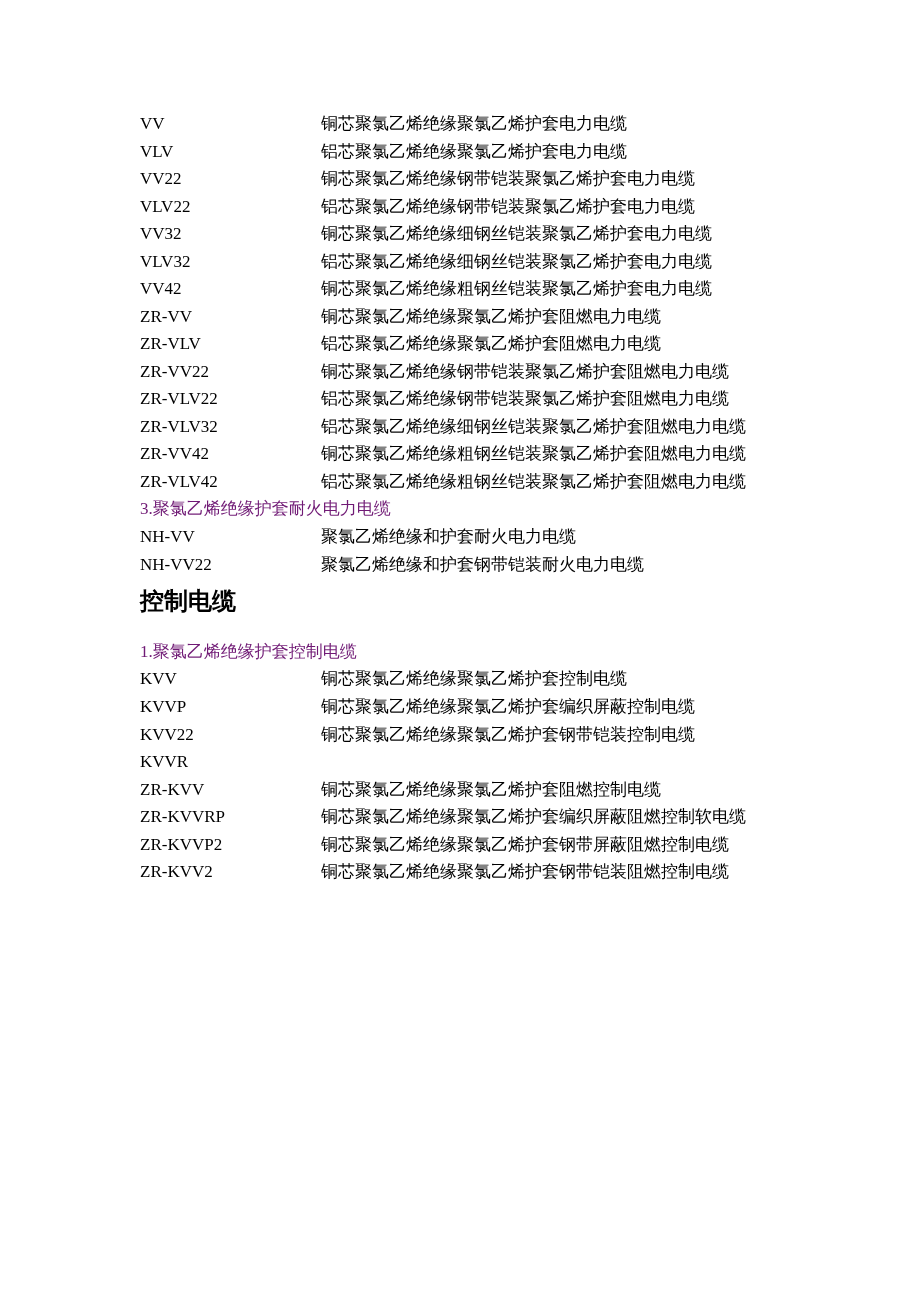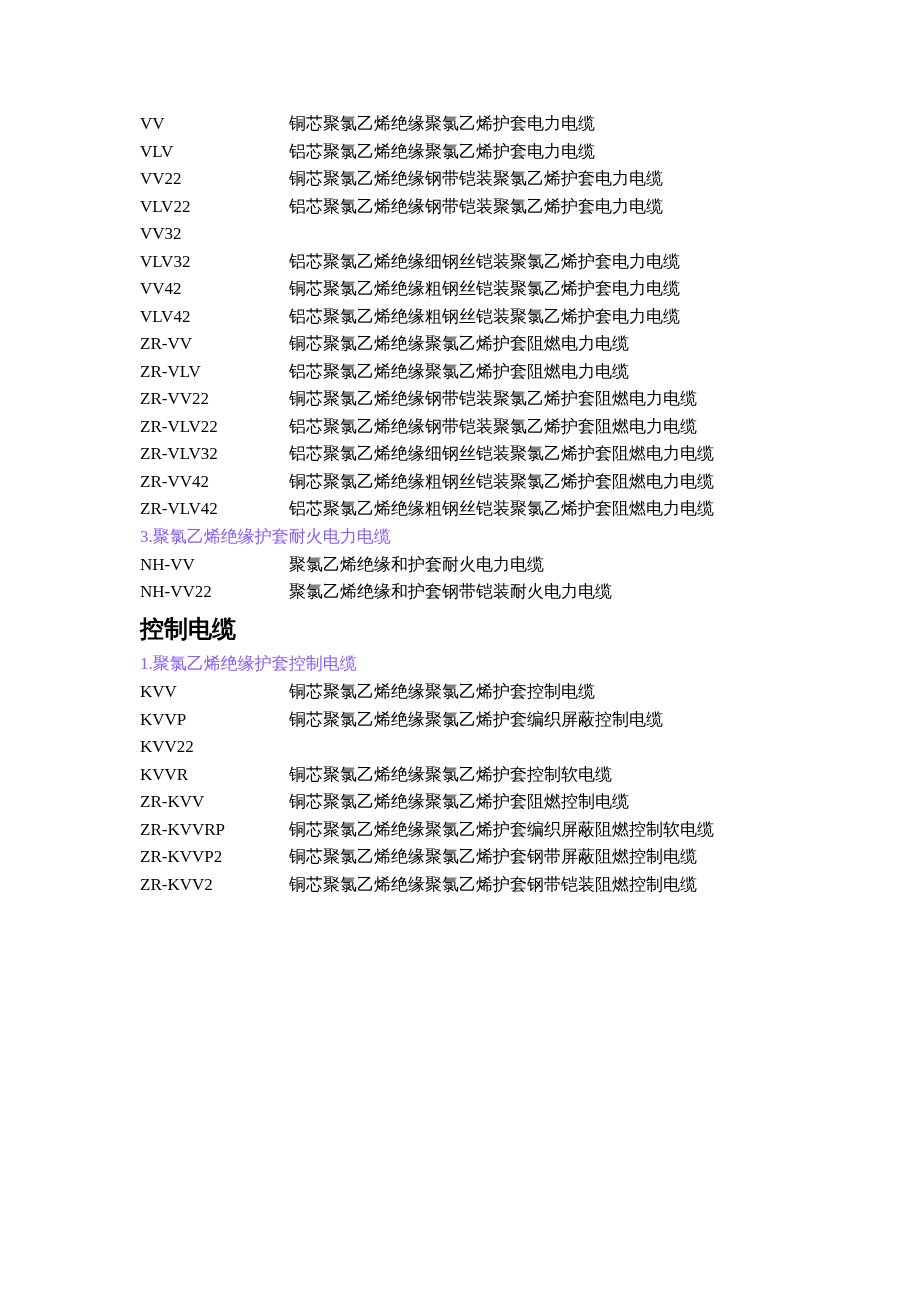--- a/index.html
+++ b/index.html
@@ -11,37 +11,38 @@
   .page {
     padding: 110px 140px 0 140px;
     font-family: "SimSun", "NSimSun", serif;
     font-size: 17px;
     color: #000000;
     line-height: 1.62;
   }
   .row {
     display: flex;
     white-space: nowrap;
+    gap: 32px;
   }
   .code {
     width: 149px;
     flex: 0 0 149px;
   }
   .desc {
     flex: 1 1 auto;
   }
   .sub-heading {
-    color: #8b5cf6;
+    color: #701a75;
   }
   .main-heading {
     font-family: "SimHei", "Microsoft YaHei", sans-serif;
     font-size: 24px;
     font-weight: bold;
     margin-top: 4px;
-    margin-bottom: 2px;
+    margin-bottom: 17px;
   }
 </style>
 </head>
 <body>
 
 <div class="page" id="page">
     <div class="row">
       <span class="code">VV</span>
       <span class="desc">铜芯聚氯乙烯绝缘聚氯乙烯护套电力电缆</span>
     </div>
@@ -52,32 +53,29 @@
     <div class="row">
       <span class="code">VV22</span>
       <span class="desc">铜芯聚氯乙烯绝缘钢带铠装聚氯乙烯护套电力电缆</span>
     </div>
     <div class="row">
       <span class="code">VLV22</span>
       <span class="desc">铝芯聚氯乙烯绝缘钢带铠装聚氯乙烯护套电力电缆</span>
     </div>
     <div class="row">
       <span class="code">VV32</span>
+      <span class="desc">铜芯聚氯乙烯绝缘细钢丝铠装聚氯乙烯护套电力电缆</span>
     </div>
     <div class="row">
       <span class="code">VLV32</span>
       <span class="desc">铝芯聚氯乙烯绝缘细钢丝铠装聚氯乙烯护套电力电缆</span>
     </div>
     <div class="row">
       <span class="code">VV42</span>
       <span class="desc">铜芯聚氯乙烯绝缘粗钢丝铠装聚氯乙烯护套电力电缆</span>
-    </div>
-    <div class="row">
-      <span class="code">VLV42</span>
-      <span class="desc">铝芯聚氯乙烯绝缘粗钢丝铠装聚氯乙烯护套电力电缆</span>
     </div>
     <div class="row">
       <span class="code">ZR-VV</span>
       <span class="desc">铜芯聚氯乙烯绝缘聚氯乙烯护套阻燃电力电缆</span>
     </div>
     <div class="row">
       <span class="code">ZR-VLV</span>
       <span class="desc">铝芯聚氯乙烯绝缘聚氯乙烯护套阻燃电力电缆</span>
     </div>
     <div class="row">
@@ -114,24 +112,24 @@
     <div class="row">
       <span class="code">KVV</span>
       <span class="desc">铜芯聚氯乙烯绝缘聚氯乙烯护套控制电缆</span>
     </div>
     <div class="row">
       <span class="code">KVVP</span>
       <span class="desc">铜芯聚氯乙烯绝缘聚氯乙烯护套编织屏蔽控制电缆</span>
     </div>
     <div class="row">
       <span class="code">KVV22</span>
+      <span class="desc">铜芯聚氯乙烯绝缘聚氯乙烯护套钢带铠装控制电缆</span>
     </div>
     <div class="row">
       <span class="code">KVVR</span>
-      <span class="desc">铜芯聚氯乙烯绝缘聚氯乙烯护套控制软电缆</span>
     </div>
     <div class="row">
       <span class="code">ZR-KVV</span>
       <span class="desc">铜芯聚氯乙烯绝缘聚氯乙烯护套阻燃控制电缆</span>
     </div>
     <div class="row">
       <span class="code">ZR-KVVRP</span>
       <span class="desc">铜芯聚氯乙烯绝缘聚氯乙烯护套编织屏蔽阻燃控制软电缆</span>
     </div>
     <div class="row">

